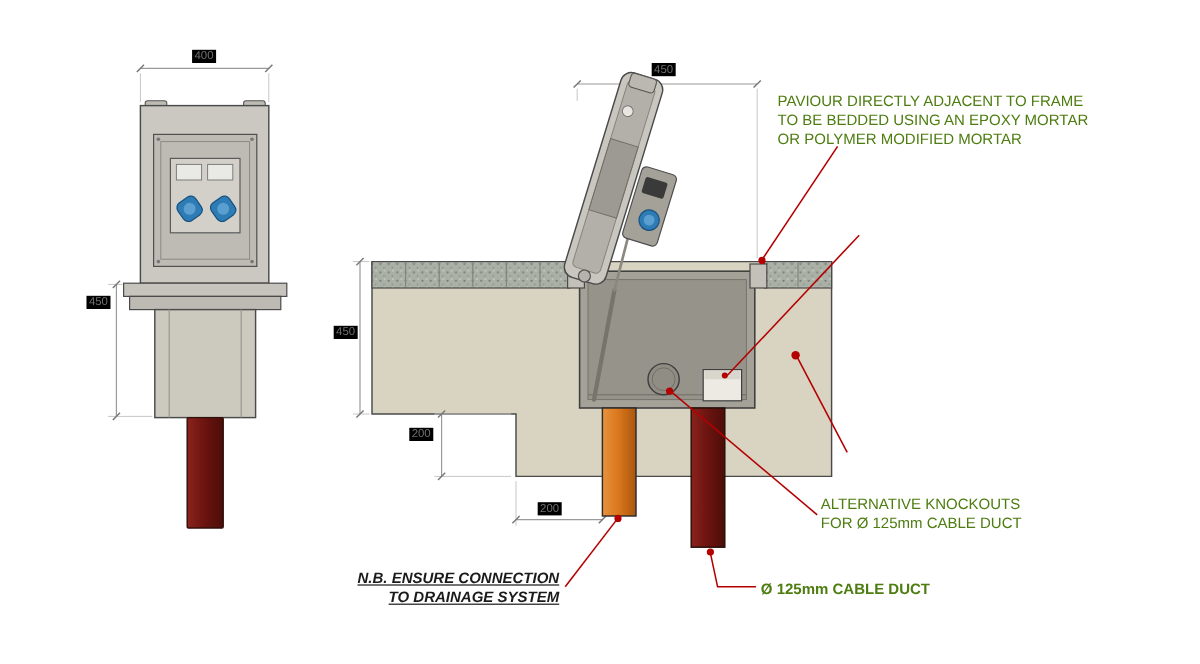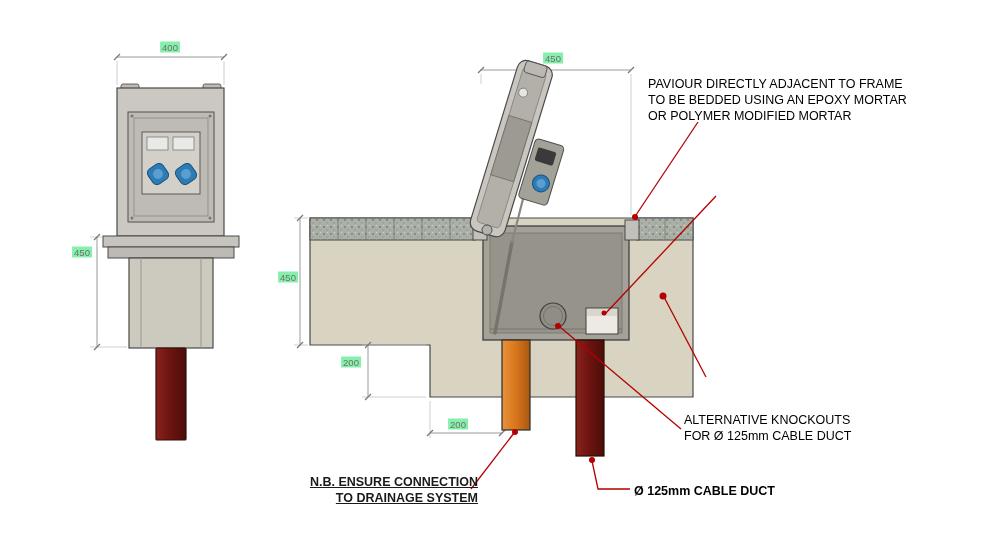--- a/index.html
+++ b/index.html
@@ -2,27 +2,27 @@
 <html><head>
 <meta charset="utf-8">
 <style>
   html,body{margin:0;padding:0;background:#ffffff;}
   .canvas{
     position:relative;width:1000px;height:553px;background:#ffffff;
     font-family:"Liberation Sans",sans-serif;overflow:hidden;
   }
   .canvas svg{position:absolute;left:0;top:0;}
   .ann{
-    position:absolute;font-size:12.5px;line-height:16px;color:#000000;
+    position:absolute;font-size:12.5px;line-height:16px;color:#4d7c0f;
     white-space:pre-line;
   }
   .ann.bold{font-weight:700;text-decoration:underline;color:#1a1a1a;}
   .ann.right{text-align:right;}
   .dim{
-    position:absolute;font-size:9.5px;color:#6f6f6f;background:#86efac;
+    position:absolute;font-size:9.5px;color:#6f6f6f;background:#000000;
     padding:0 2px;transform:translate(-50%,-50%);white-space:nowrap;
   }
 </style>
 </head>
 <body>
 
 <div class="canvas">
 
 <svg width="1000" height="553" viewBox="0 0 1000 553">
   <defs>
@@ -191,21 +191,21 @@
 TO BE BEDDED USING AN EPOXY MORTAR
 OR POLYMER MODIFIED MORTAR</div>
 
 
 
   <div class="ann" style="left:684px;top:412px;width:220px;">ALTERNATIVE KNOCKOUTS
 FOR Ø 125mm CABLE DUCT</div>
 
   <div class="ann" style="left:634px;top:483px;width:200px;font-weight:bold;">Ø 125mm CABLE DUCT</div>
 
-  <div class="ann bold right" style="left:276px;top:474px;width:202px;">N.B. ENSURE CONNECTION
+  <div class="ann bold right" style="left:264px;top:474px;width:202px;font-style:italic;">N.B. ENSURE CONNECTION
 TO DRAINAGE SYSTEM</div>
 
   <div class="dim" style="left:170px;top:47px;">400</div>
   <div class="dim" style="left:82px;top:252px;">450</div>
   <div class="dim" style="left:553px;top:58px;">450</div>
   <div class="dim" style="left:288px;top:277px;">450</div>
   <div class="dim" style="left:351px;top:362px;">200</div>
   <div class="dim" style="left:458px;top:424px;">200</div>
 
 </div>

